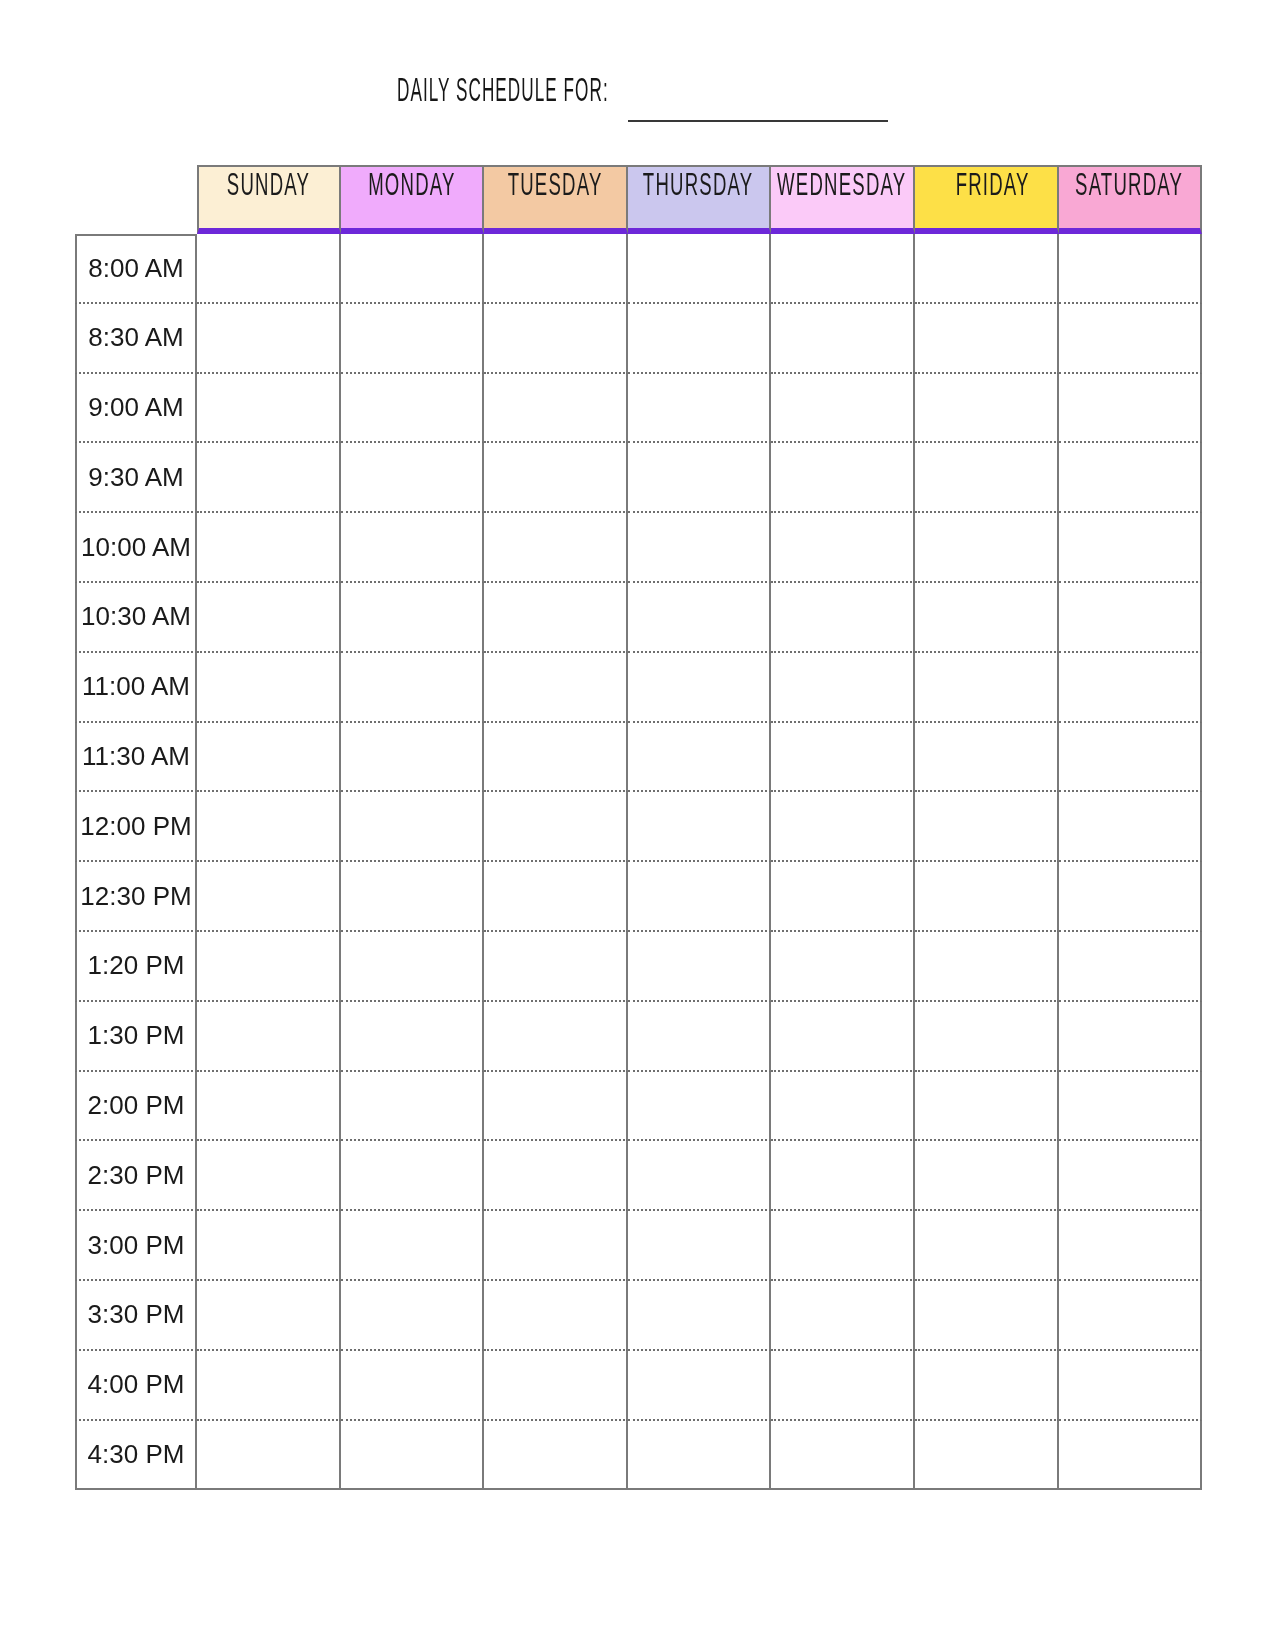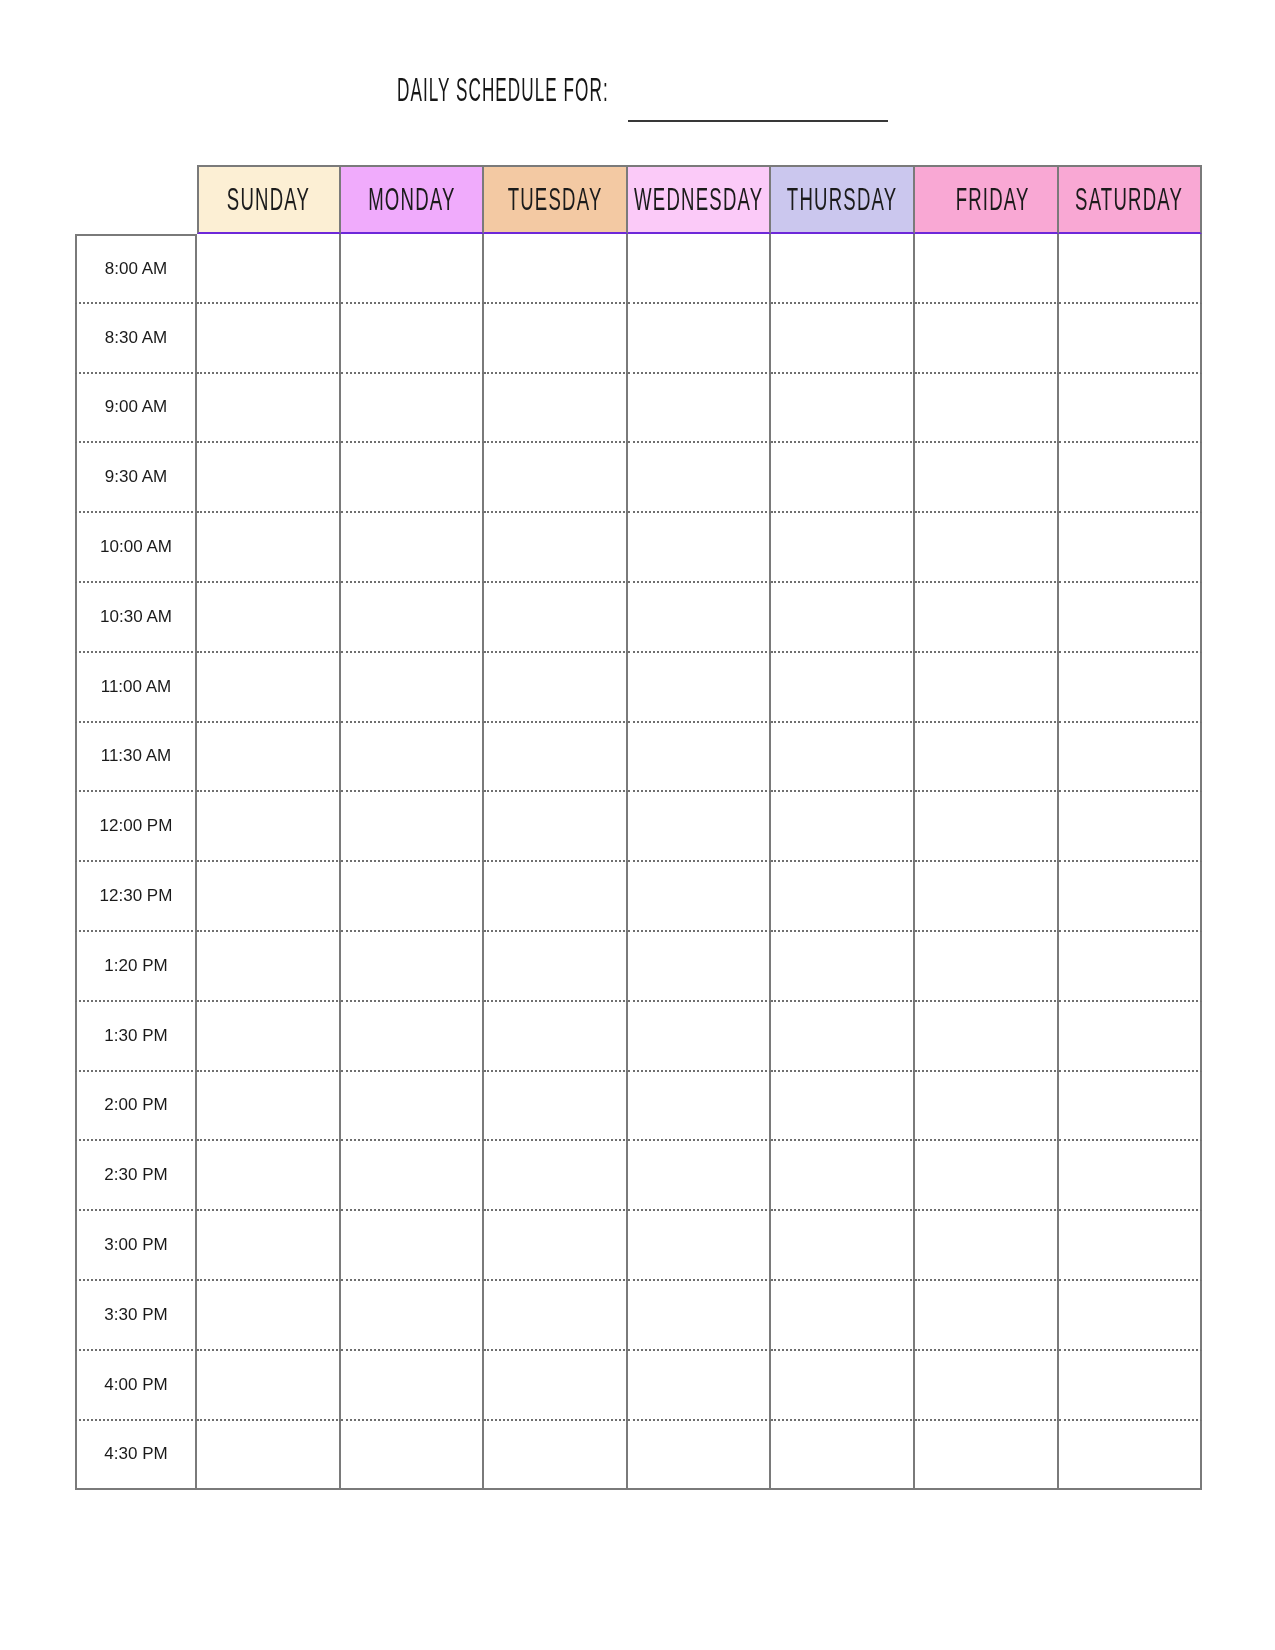--- a/index.html
+++ b/index.html
@@ -47,26 +47,26 @@
     display: grid;
     grid-template-columns: 122px repeat(7, 143.6px);
     grid-template-rows: 69px;
     grid-auto-rows: 69.8px;
   }
   .corner {
     background: #ffffff;
   }
   .day-header {
     display: flex;
-    align-items: center;
+    align-items: flex-start;
     justify-content: center;
     box-sizing: border-box;
     border-top: 2px solid #7a7a7a;
     border-right: 2px solid #7a7a7a;
-    border-bottom: 2px solid #6d28d9;
+    border-bottom: 6px solid #6d28d9;
     overflow: hidden;
   }
   .day-header.first { border-left: 2px solid #7a7a7a; }
   .day-header .hdr-text {
     font-size: 31px;
     font-weight: 400;
     color: #1b1b1b;
     white-space: nowrap;
     display: inline-block;
     transform: scaleX(0.60);
@@ -75,21 +75,21 @@
   }
   .time-cell {
     display: flex;
     align-items: center;
     justify-content: center;
     box-sizing: border-box;
     border-left: 2px solid #7a7a7a;
     border-right: 2px solid #7a7a7a;
     border-bottom: 2px dotted #6f6f6f;
     background: #ffffff;
-    font-size: 17px;
+    font-size: 26px;
     color: #1a1a1a;
     white-space: nowrap;
   }
   .time-cell.first { border-top: 2px solid #7a7a7a; }
   .day-cell {
     box-sizing: border-box;
     border-right: 2px solid #7a7a7a;
     border-bottom: 2px dotted #6f6f6f;
     background: #ffffff;
   }
@@ -110,27 +110,27 @@
       <div class="corner"></div>
       <div class="day-header first" style="background: rgb(252, 239, 212);">
         <span class="hdr-text">SUNDAY</span>
       </div>
       <div class="day-header" style="background: #f0abfc;">
         <span class="hdr-text">MONDAY</span>
       </div>
       <div class="day-header" style="background: rgb(243, 201, 163);">
         <span class="hdr-text">TUESDAY</span>
       </div>
+      <div class="day-header" style="background: rgb(203, 199, 238);">
+        <span class="hdr-text">THURSDAY</span>
+      </div>
       <div class="day-header" style="background: rgb(251, 202, 248);">
         <span class="hdr-text">WEDNESDAY</span>
       </div>
-      <div class="day-header" style="background: rgb(203, 199, 238);">
-        <span class="hdr-text">THURSDAY</span>
-      </div>
-      <div class="day-header" style="background: #f9a8d4; padding-left: 14px;">
+      <div class="day-header" style="background: #fde047; padding-left: 14px;">
         <span class="hdr-text">FRIDAY</span>
       </div>
       <div class="day-header" style="background: #f9a8d4;">
         <span class="hdr-text">SATURDAY</span>
       </div>
       <div class="time-cell first">
         <span>8:00 AM</span>
       </div>
       <div class="day-cell"></div>
       <div class="day-cell"></div>

